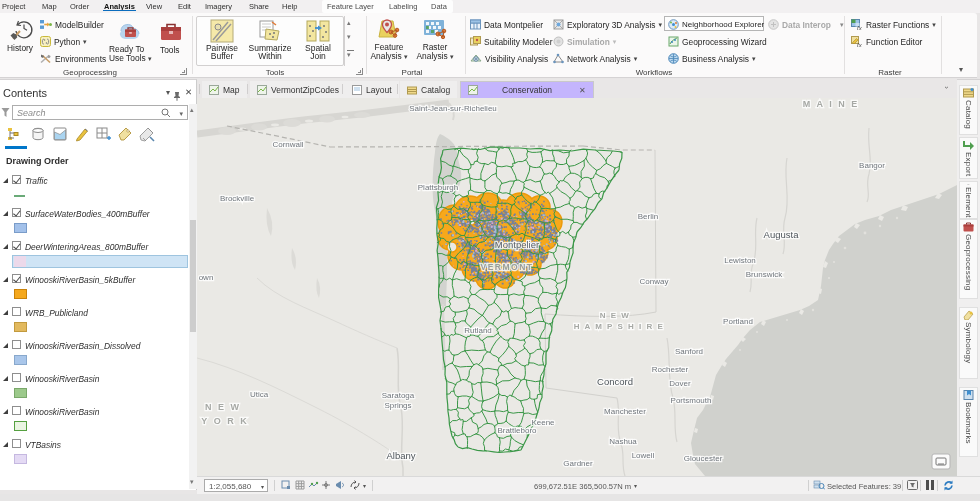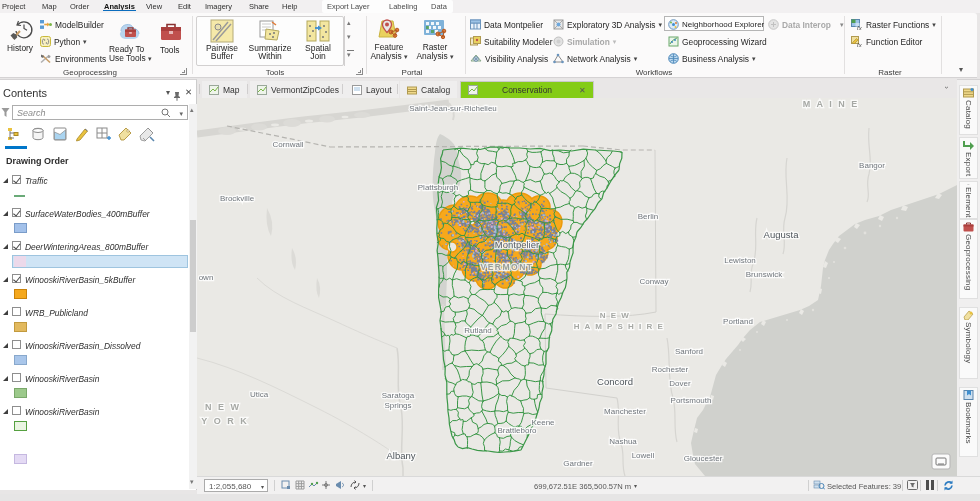--- a/index.html
+++ b/index.html
@@ -17,21 +17,21 @@
 .glabel{position:absolute;top:55px;font-size:8px;color:#3c3c3c;text-align:center;}
 .rtext{font-size:8.4px;color:#262626;}
 .grey{color:#a9a9a9;font-weight:bold;}
 .chev{font-size:7px;color:#444;}
 .riconrow{position:absolute;height:13px;display:flex;align-items:center;gap:3px;white-space:nowrap;}
 
 #panel{position:absolute;left:0;top:79px;width:197px;height:411px;background:#fff;border-right:1px solid #cccccc;border-top:1px solid #d5d3d4;}
 #maparea{position:absolute;left:197px;top:79px;width:760px;height:397px;}
 #tabstrip{position:absolute;left:0;top:0;width:760px;height:19px;background:#e9e7e7;}
 .mtab{position:absolute;top:2px;height:17px;font-size:8.5px;color:#333;display:flex;align-items:center;gap:4px;padding:0 7px;background:#efeeee;}
-.mtab.on{background:#84cc16;border:1px solid #c9c9c9;border-bottom:none;gap:24px;}
+.mtab.on{background:#c4b5fd;border:1px solid #c9c9c9;border-bottom:none;gap:24px;}
 #mapsvg{position:absolute;left:0;top:19px;}
 #dock{position:absolute;left:957px;top:79px;width:23px;height:415px;background:#f0efef;border-top:1px solid #d5d3d4;}
 .dtab{position:absolute;left:2px;width:19px;background:#fafafa;border:1px solid #e0e0e0;display:flex;flex-direction:column;align-items:center;padding-top:2px;}
 .dtxt{writing-mode:vertical-rl;font-size:8px;color:#4b4b4b;margin-top:2px;letter-spacing:0.2px;}
 
 #statusbar{position:absolute;left:197px;top:476px;width:783px;height:18px;background:#f2f1f1;border-top:1px solid #d9d9d9;font-size:8px;color:#555;}
 #bottomstrip{position:absolute;left:0;top:494px;width:980px;height:7px;background:#e6e5e5;}
 
 .ptitle{position:absolute;left:3px;top:7px;font-size:11px;color:#333;}
 .searchbox{position:absolute;left:12px;top:25px;width:176px;height:15px;border:1px solid #adadad;background:#fff;}
@@ -54,21 +54,21 @@
       <span class="mi" style="left:42px">Map</span>
       <span class="mi" style="left:70px">Order</span>
       <span class="mi active" style="left:104px">Analysis</span>
       <span class="underline" style="left:103px;width:33px"></span>
       <span class="mi" style="left:146px">View</span>
       <span class="mi" style="left:178px">Edit</span>
       <span class="mi" style="left:205px">Imagery</span>
       <span class="mi" style="left:249px">Share</span>
       <span class="mi" style="left:282px">Help</span>
       <div id="ctxtabs" style="left:322px;width:131px"></div>
-      <span class="mi" style="left:327px;color:#4a4a4a;z-index:2">Export Layer</span>
+      <span class="mi" style="left:327px;color:#4a4a4a;z-index:2">Feature Layer</span>
       <span class="mi" style="left:389px;color:#4a4a4a;z-index:2">Labeling</span>
       <span class="mi" style="left:431px;color:#4a4a4a;z-index:2">Data</span>
     </div>
   <div id="ribbon">
       <div class="abs" style="left:9px;top:5px"><svg class="icon" width="26" height="24" viewBox="0 0 26 24" style="">
           <path d="M8.5 7A8 8 0 1 1 7 13" fill="none" stroke="#4d4d4d" stroke-width="1.3"></path>
           <path d="M9.5 3l-1.5 4 4 .5" fill="none" stroke="#4d4d4d" stroke-width="1.2"></path>
           <path d="M15 6.5v4l3 1.8" stroke="#4d4d4d" stroke-width="1.2" fill="none"></path>
           <path d="M4 20.5 L11 13" stroke="#c89d66" stroke-width="2"></path>
           <path d="M1.5 17.5l4 4.5 2.8-2.8-1-2.7-3-1.5z" fill="#5a5a5a"></path>
@@ -405,20 +405,25 @@
         <span class="cb"></span>
         <span class="lname">WinooskiRiverBasin</span>
       </div>
       <div class="swatch" style="top:308px;background:#9cc98b;border:1px solid #7aa86a"></div>
       <div class="lrow" style="top:325px">
         <span class="tri"></span>
         <span class="cb"></span>
         <span class="lname">WinooskiRiverBasin</span>
       </div>
       <div class="swatch" style="top:341px;background:#eaf5e2;border:1px solid #55a040"></div>
+      <div class="lrow" style="top:358px">
+        <span class="tri"></span>
+        <span class="cb"></span>
+        <span class="lname">VTBasins</span>
+      </div>
       <div class="swatch" style="top:374px;background:#e4daf4;border:1px solid #c5b8e0"></div>
       <div class="pscroll" style="top:24px;height:385px">
         <div class="pthumb" style="top:116px;height:112px"></div>
         <div class="abs" style="left:1px;top:374px;font-size:7px;color:#777">▾</div>
         <div class="abs" style="left:1px;top:2px;font-size:7px;color:#777">▴</div>
       </div>
     </div>
   <div id="maparea">
     <div id="tabstrip">
         <div class="mtab" style="left:5px">

